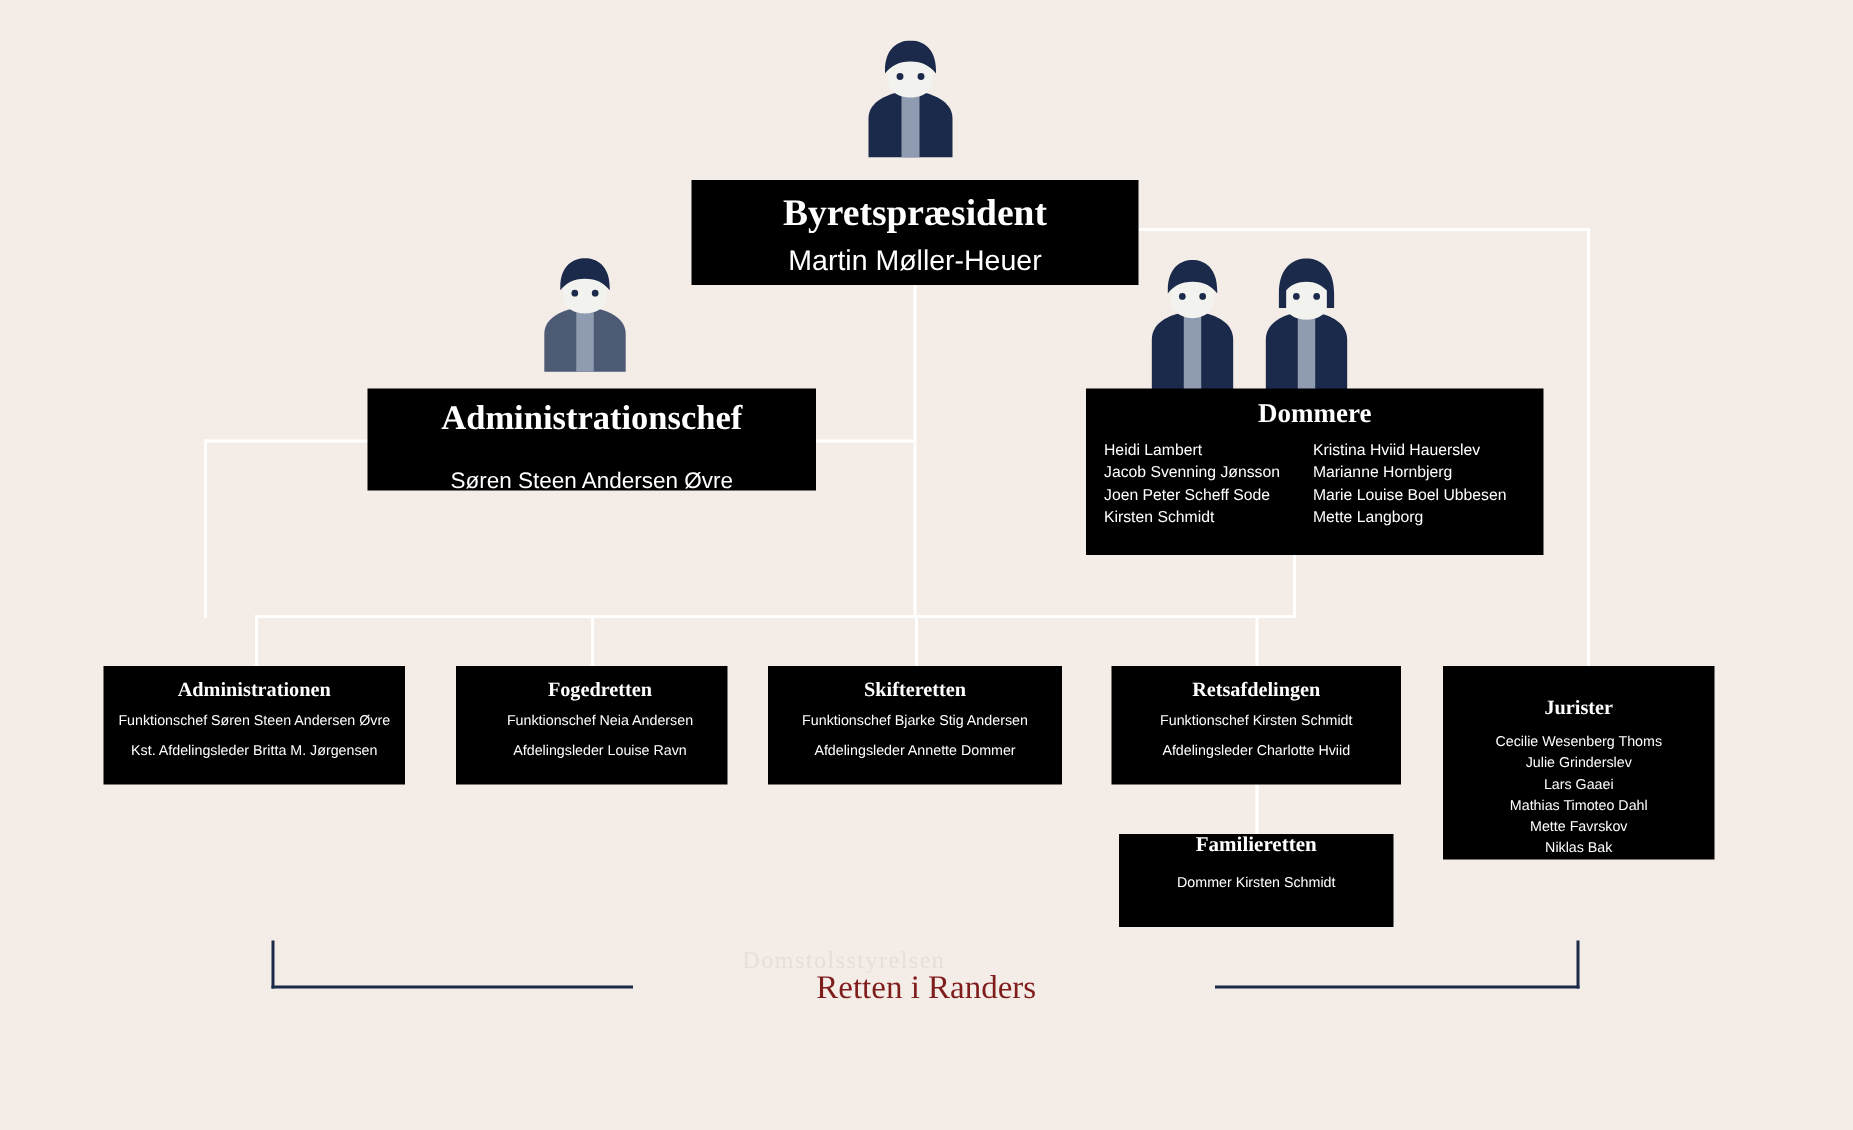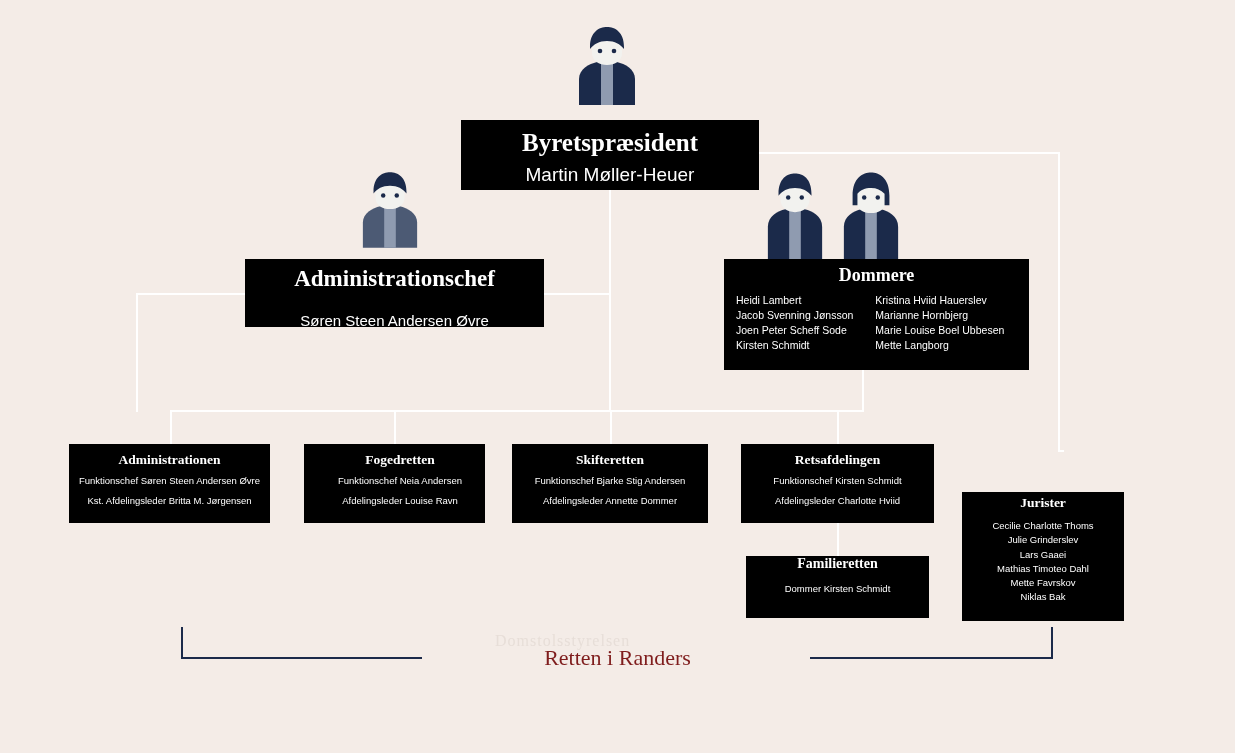--- a/index.html
+++ b/index.html
@@ -82,21 +82,21 @@
   .box-dept .sub { font-size: 9.5px; margin-top: 7px; }
 
   .box-administrationen { left: 69px;  top: 444px; width: 201px; height: 79px; }
   .box-fogedretten      { left: 304px; top: 444px; width: 181px; height: 79px; padding-left: 11px; }
   .box-skifteretten     { left: 512px; top: 444px; width: 196px; height: 79px; }
   .box-retsafdelingen   { left: 741px; top: 444px; width: 193px; height: 79px; }
   .box-familieretten    { left: 746px; top: 556px; width: 183px; height: 62px; }
   .box-familieretten .title { font-size: 14px; }
   .box-familieretten .sub { font-size: 9.5px; margin-top: 10px; }
 
-  .box-jurister { left: 962px; top: 444px; width: 162px; height: 129px; padding-top: 3px; margin-top: 48px; }
+  .box-jurister { left: 962px; top: 444px; width: 181px; height: 129px; padding-top: 20px; }
   .box-jurister .title { font-size: 13.5px; }
   .box-jurister ul {
     list-style: none;
     margin: 8px 0 0 0;
     padding: 0;
     font-size: 9.5px;
     line-height: 1.5;
   }
 
   
@@ -251,21 +251,21 @@
   </div>
 
   <div class="box box-familieretten">
     <div class="title">Familieretten</div>
     <div class="sub">Dommer Kirsten Schmidt</div>
   </div>
 
   <div class="box box-jurister">
     <div class="title">Jurister</div>
     <ul>
-      <li>Cecilie Charlotte Thoms</li>
+      <li>Cecilie Wesenberg Thoms</li>
       <li>Julie Grinderslev</li>
       <li>Lars Gaaei</li>
       <li>Mathias Timoteo Dahl</li>
       <li>Mette Favrskov</li>
       <li>Niklas Bak</li>
     </ul>
   </div>
 
   <div class="watermark">Domstolsstyrelsen</div>
   <div class="footer-title">Retten i Randers</div>

